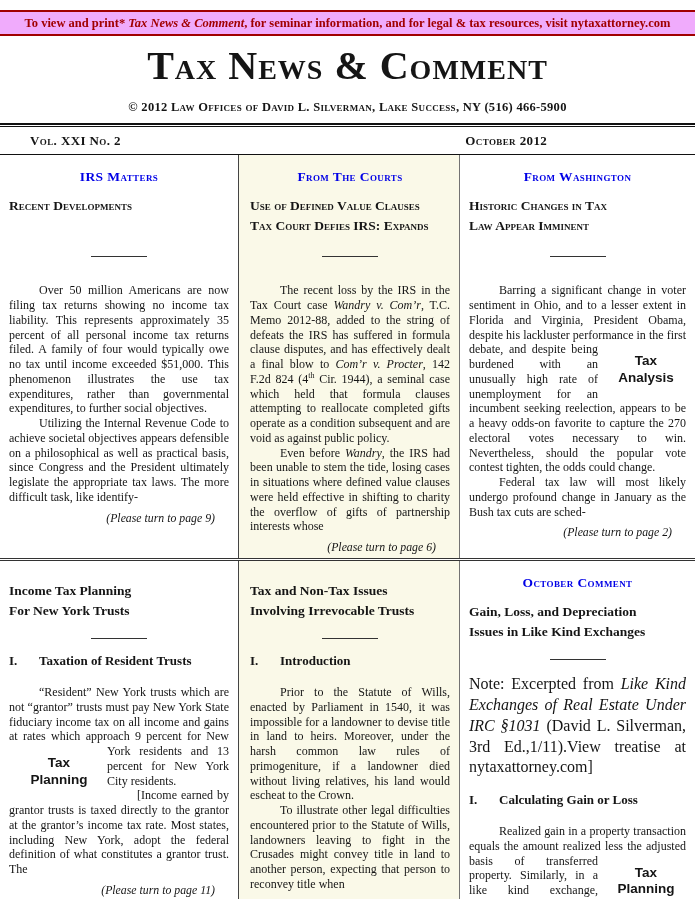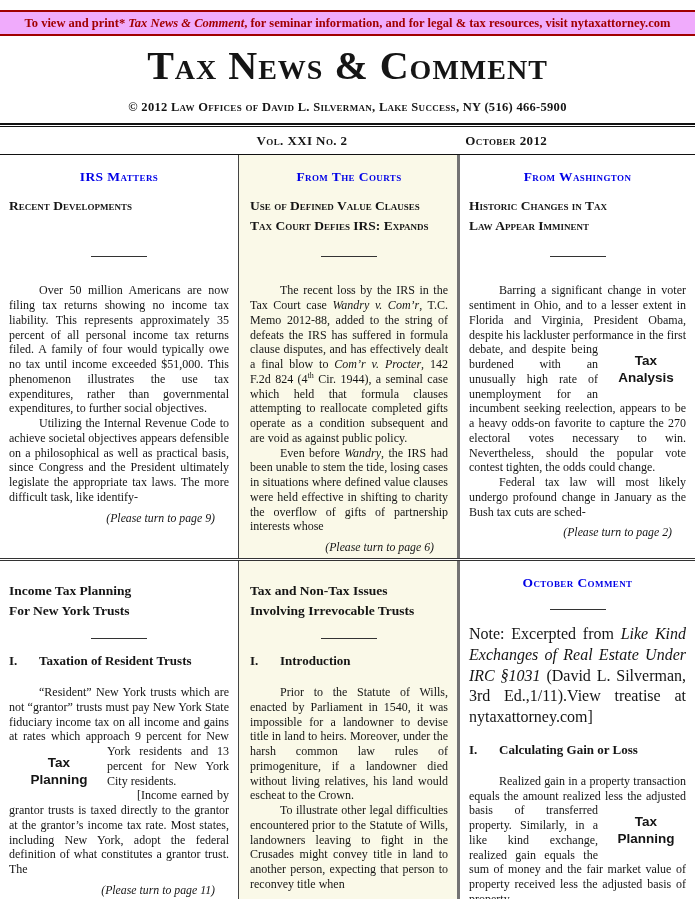--- a/index.html
+++ b/index.html
@@ -50,39 +50,39 @@
   }
   .issue-bar {
     display:flex;
     align-items:center;
     font-weight:bold;
     font-variant:small-caps;
     font-size:13px;
     letter-spacing:0.4px;
     padding:6px 30px 5px;
   }
-  .issue-bar .left  { flex:1; text-align:right; }
+  .issue-bar .left  { flex:1; text-align:left; }
   .issue-bar .mid   { flex:1; text-align:center; }
   .issue-bar .right { flex:1; text-align:right; }
   .single-rule { border-top:1.5px solid #111; }
   
   .grid {
     display:grid;
     grid-template-columns:238px 222px 235px;
   }
   .grid.upper { min-height:372px; }
   .grid.lower { min-height:344px; }
   .cell {
     padding:6px 9px 3px;
     display:flow-root;
   }
   .cell.cream {
     background:#faf9e8;
     border-left:1px solid #444;
-    border-right:3px solid #737373;
+    border-right:1px solid #737373;
     padding-left:11px;
   }
   .grid.lower .cell.side { border-top:none; }
   .category {
     color:#0000e6;
     text-align:center;
     font-variant:small-caps;
     font-weight:bold;
     font-size:13.5px;
     letter-spacing:0.4px;
@@ -238,20 +238,24 @@
       <span>Introduction</span>
     </div>
     <div>
         <p class="body-p"><span>Prior to the Statute of Wills, enacted by Parliament in 1540, it was impossible for a landowner to devise title in land to heirs. Moreover, under the harsh common law rules of primogeniture, if a landowner died without living relatives, his land would escheat to the Crown.</span></p>
         <p class="body-p"><span>To illustrate other legal difficulties encountered prior to the Statute of Wills, landowners leaving to fight in the Crusades might convey title in land to another person, expecting that person to reconvey title when</span></p>
       </div>
     <div class="continued">(Please turn to page 13)</div>
   </div>
   <div class="cell side">
     <div class="category">October Comment</div>
+    <div class="article-title plain">
+        <div>Gain, Loss, and Depreciation</div>
+        <div>Issues in Like Kind Exchanges</div>
+      </div>
     <div class="title-rule"></div>
     <div class="note-p"><span>Note: Excerpted from </span><em>Like Kind Exchanges of Real Estate Under IRC §1031</em><span> (David L. Silverman, 3rd Ed.,1/11).View treatise at nytaxattorney.com]</span></div>
     <div class="section-head">
       <span class="num">I.</span>
       <span>Calculating Gain or Loss</span>
     </div>
     <div>
         <p class="body-p"><span>Realized gain in a property transaction equals the amount realized less the adjusted </span><span class="pullquote pr">Tax Planning</span><span>basis of transferred property.  Similarly, in a like kind exchange, realized gain equals the sum of money and the fair market value of property received less the adjusted basis of property</span></p>
       </div>
 

